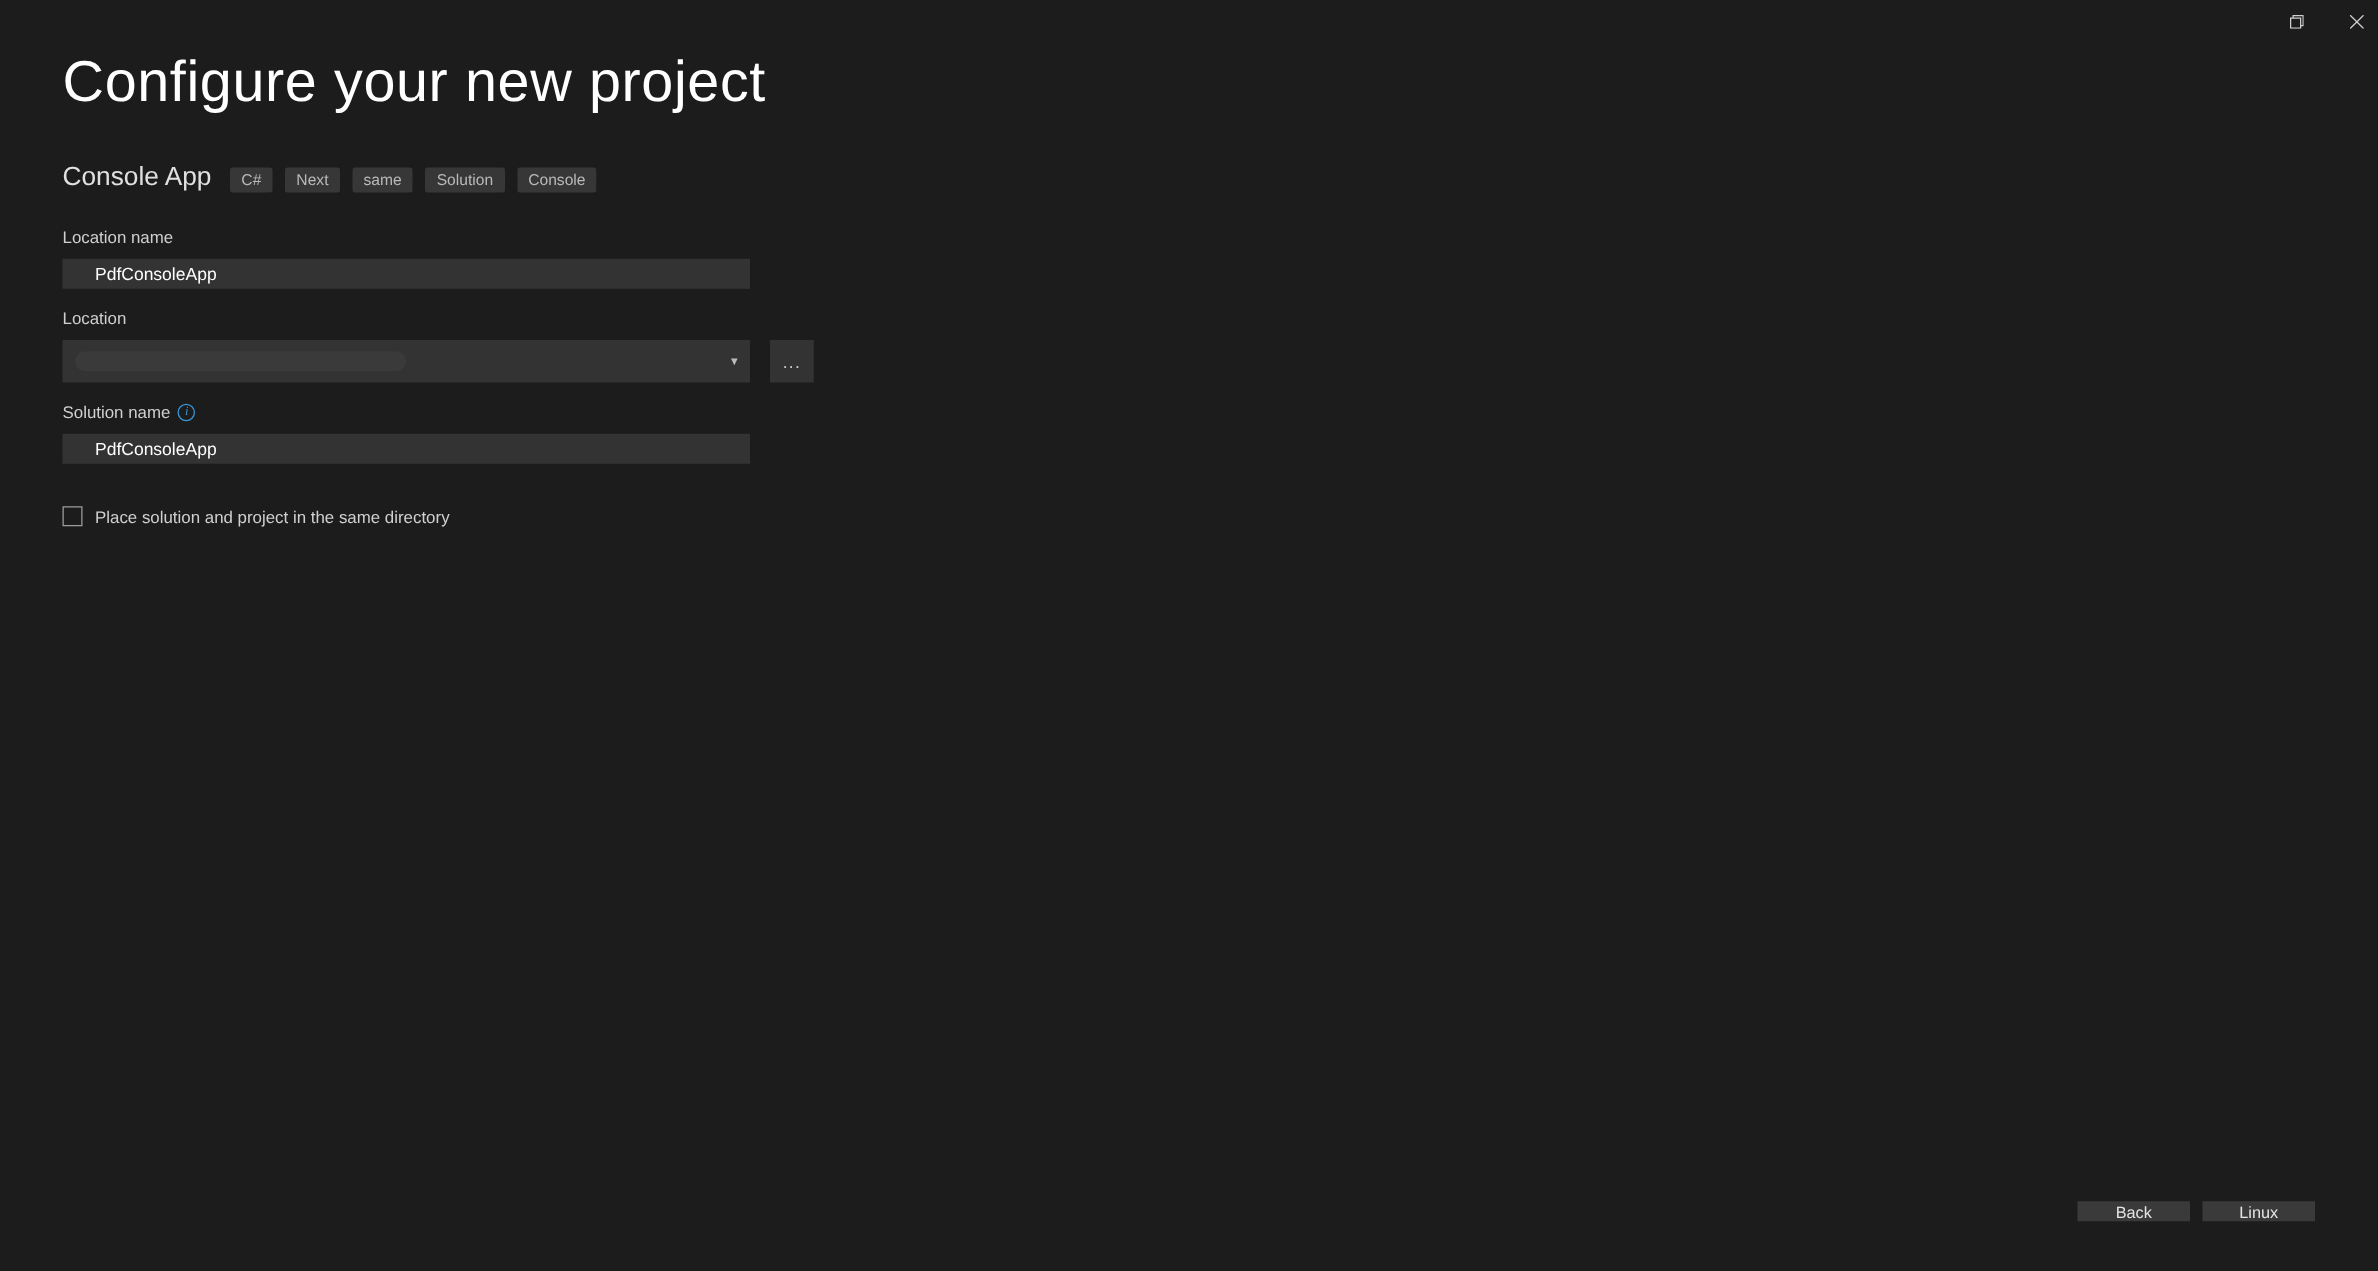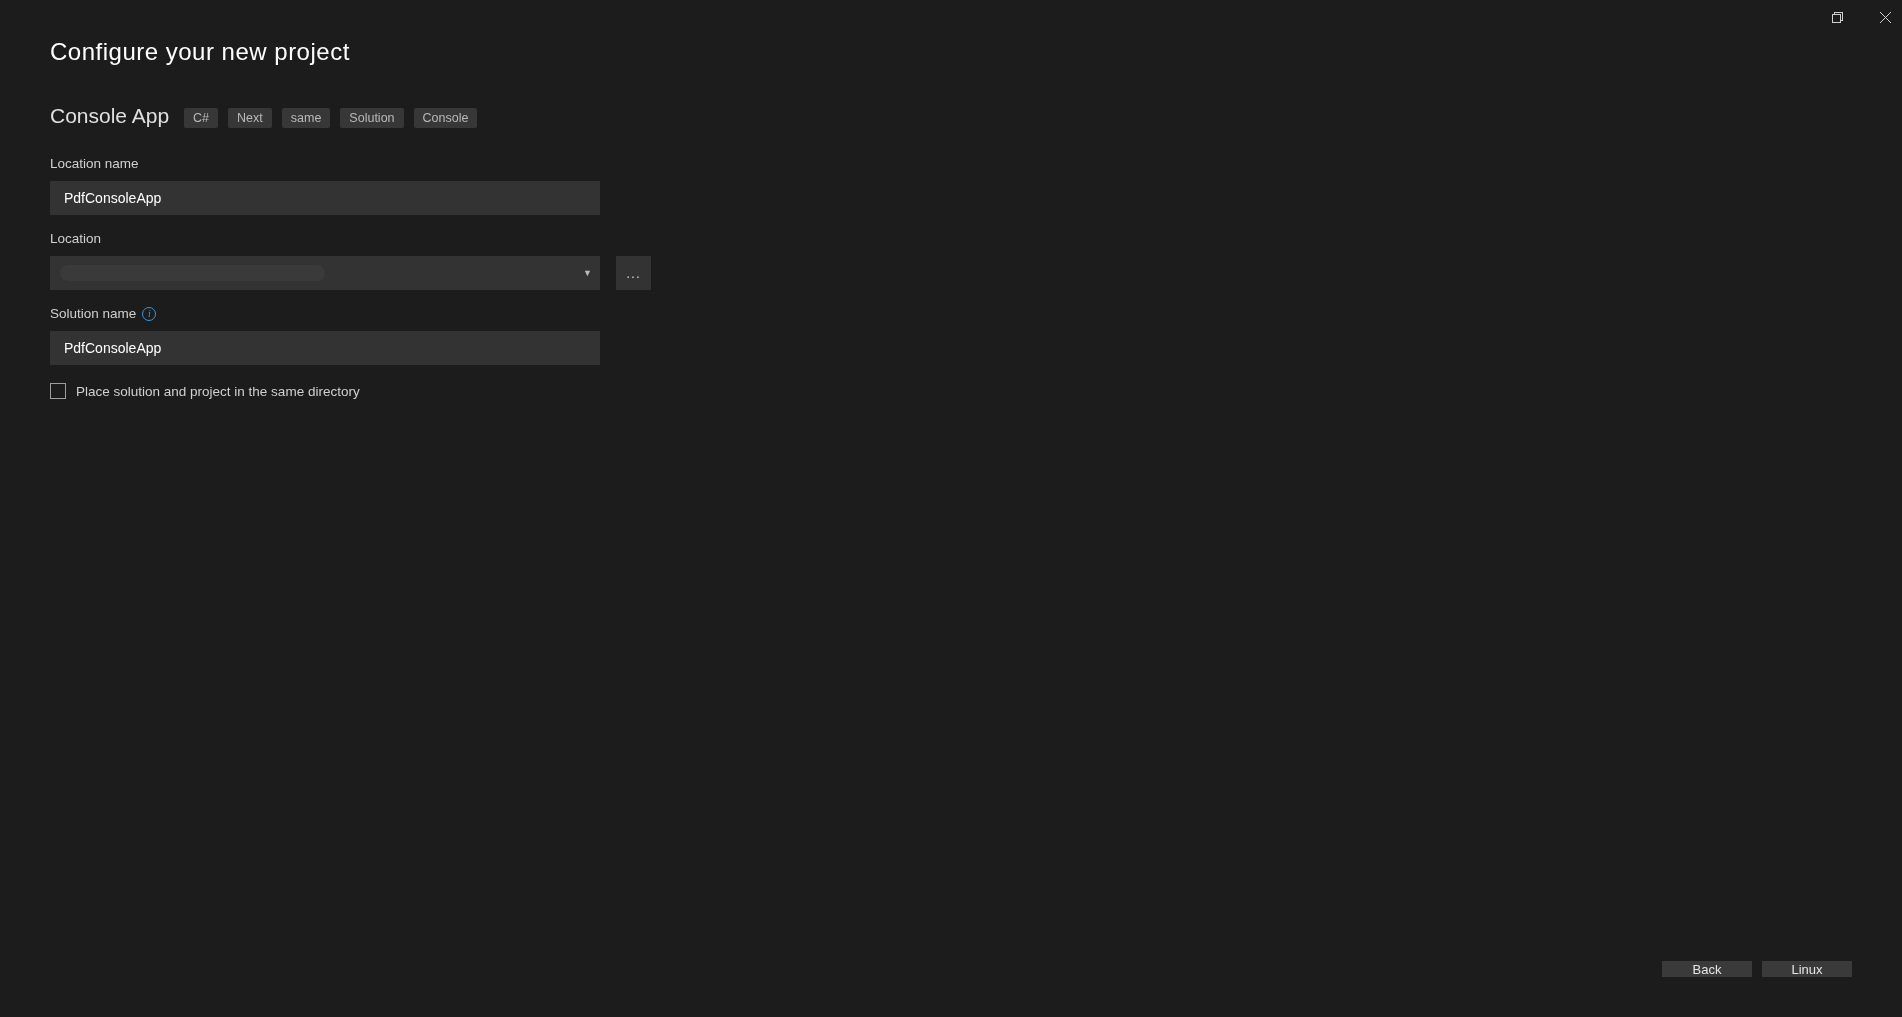--- a/index.html
+++ b/index.html
@@ -5,57 +5,57 @@
     * { margin:0; padding:0; box-sizing:border-box; }
     body {
       width:1902px; height:1017px;
       background:#1c1c1c; color:#d2d2d2;
       font-family:"Segoe UI",Tahoma,Geneva,Verdana,sans-serif;
       position:relative; overflow:hidden;
     }
     .window-controls { position:absolute; top:8px; right:8px; display:flex; gap:30px; }
     .window-controls div { width:18px; height:18px; display:flex; align-items:center; justify-content:center; cursor:pointer; color:#cfcfcf; }
     .main { padding:38px 50px 0 50px; }
-    h1 { font-size:24px; font-weight:350; color:#ffffff; letter-spacing:0.5px; }
+    h1 { font-size:46px; font-weight:350; color:#ffffff; letter-spacing:0.5px; }
     .subheader { display:flex; align-items:flex-end; gap:15px; margin-top:38px; }
     .subheader .name { font-size:21px; font-weight:350; color:#e0e0e0; }
     .tags { display:flex; gap:10px; }
     .tag {
       background:#373737; color:#b9b9b9; font-size:12.5px;
       padding:3px 9px; border-radius:2px;
     }
     .form { margin-top:28px; max-width:640px; }
     .field { margin-top:4px; margin-bottom:16px; }
     .label-row { display:flex; align-items:center; gap:6px; margin-bottom:10px; }
     .label { font-size:13.5px; color:#d0d0d0; }
     .info-icon {
       width:14px; height:14px; border:1px solid #3898d8; border-radius:50%;
       display:inline-flex; align-items:center; justify-content:center;
       font-size:10px; color:#3898d8; font-style:italic; font-family:Georgia,serif;
       line-height:1;
     }
     .text-input {
-      width:550px; height:34px; background:#333333; border:none; outline:none;
-      color:#ffffff; font-size:14px; padding:0 14px;
+      width:550px; height:24px; background:#333333; border:none; outline:none;
+      color:#ffffff; font-size:14px; padding:0 26px;
     }
     .location-row { display:flex; align-items:center; gap:16px; }
     .location-box {
       width:550px; height:34px; background:#333333; border:none;
       position:relative; display:flex; align-items:center; padding:0 10px;
     }
     .location-redact {
       background:#3a3a3a; border-radius:30px; height:16px; width:265px;
     }
     .dropdown-caret { position:absolute; right:8px; top:50%; transform:translateY(-50%); font-size:9px; color:#bababa; }
     .browse-btn {
       width:35px; height:34px; background:#333333; color:#cfcfcf;
       display:flex; align-items:center; justify-content:center; cursor:pointer;
       font-size:14px; letter-spacing:1px;
     }
-    .check-row { display:flex; align-items:center; gap:10px; margin-top:18px; }
+    .check-row { display:flex; align-items:center; gap:10px; margin-top:34px; }
     .checkbox {
       width:16px; height:16px; border:1px solid #9d9d9d; background:transparent;
       cursor:pointer;
     }
     .check-label { font-size:13.5px; color:#d0d0d0; }
     .footer {
       position:absolute; bottom:40px; right:50px; display:flex; gap:10px;
     }
     .nav-btn {
       width:90px; height:16px; background:#3a3a3a; color:#e5e5e5;

